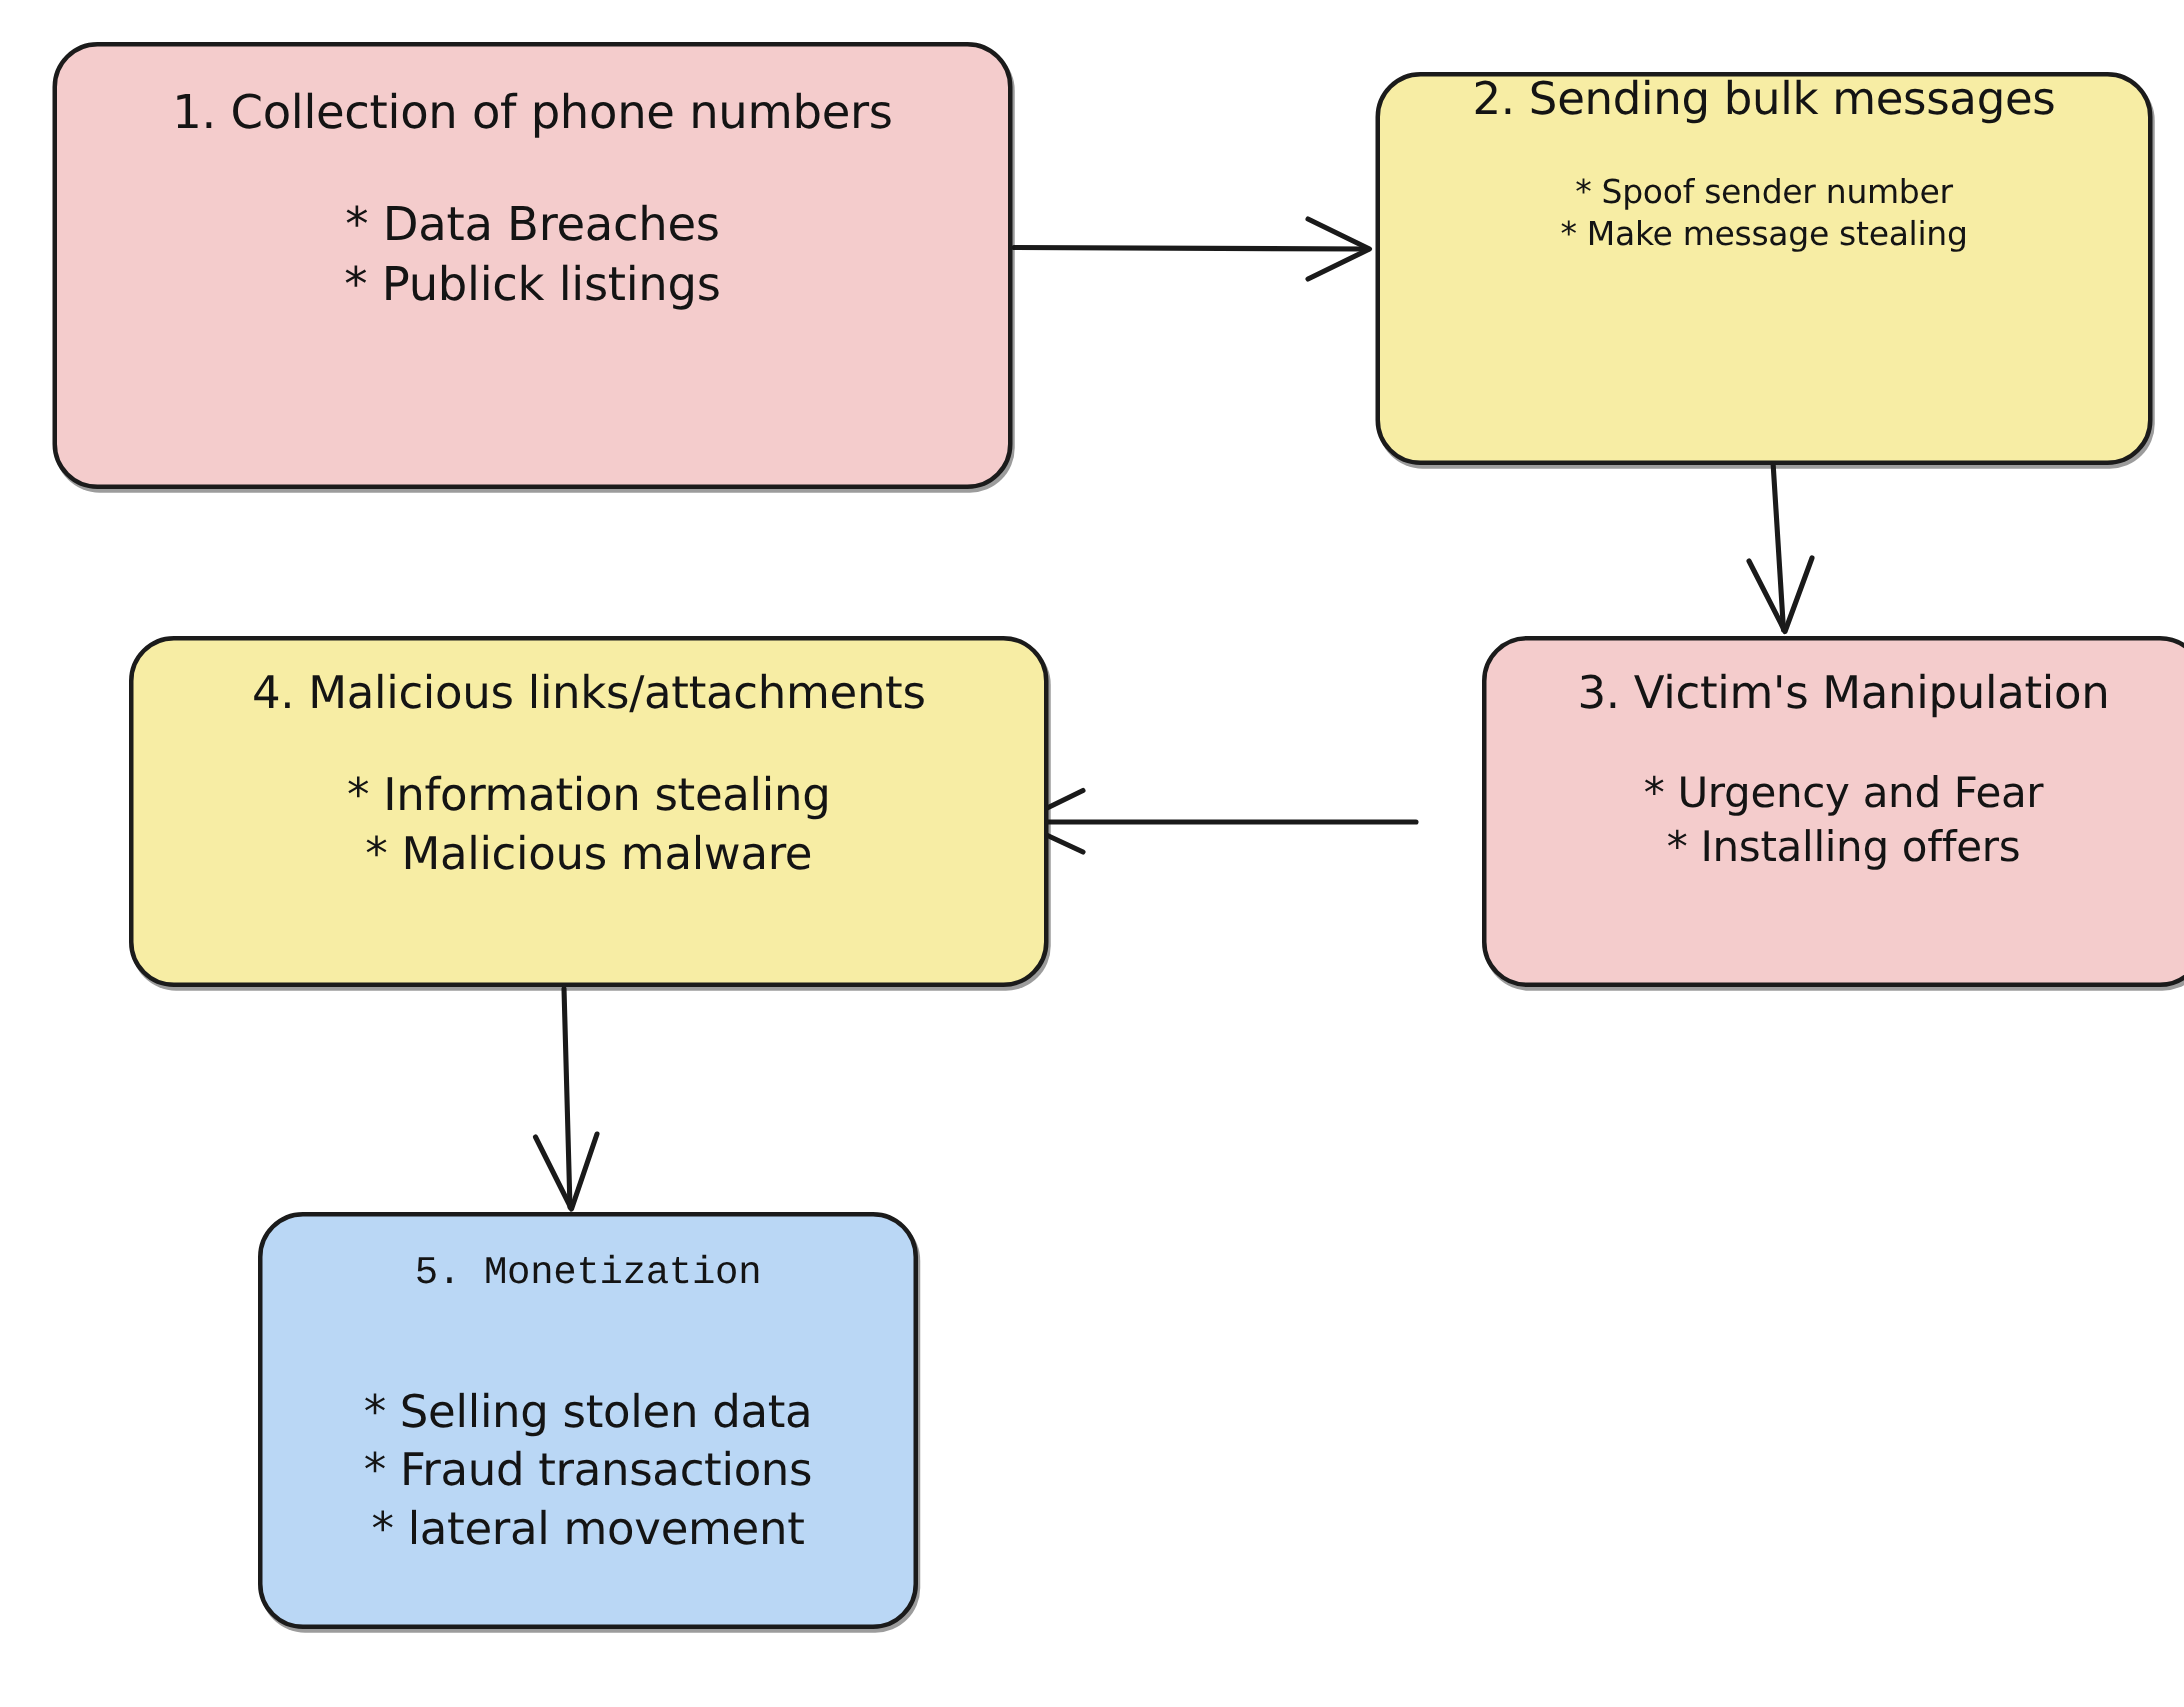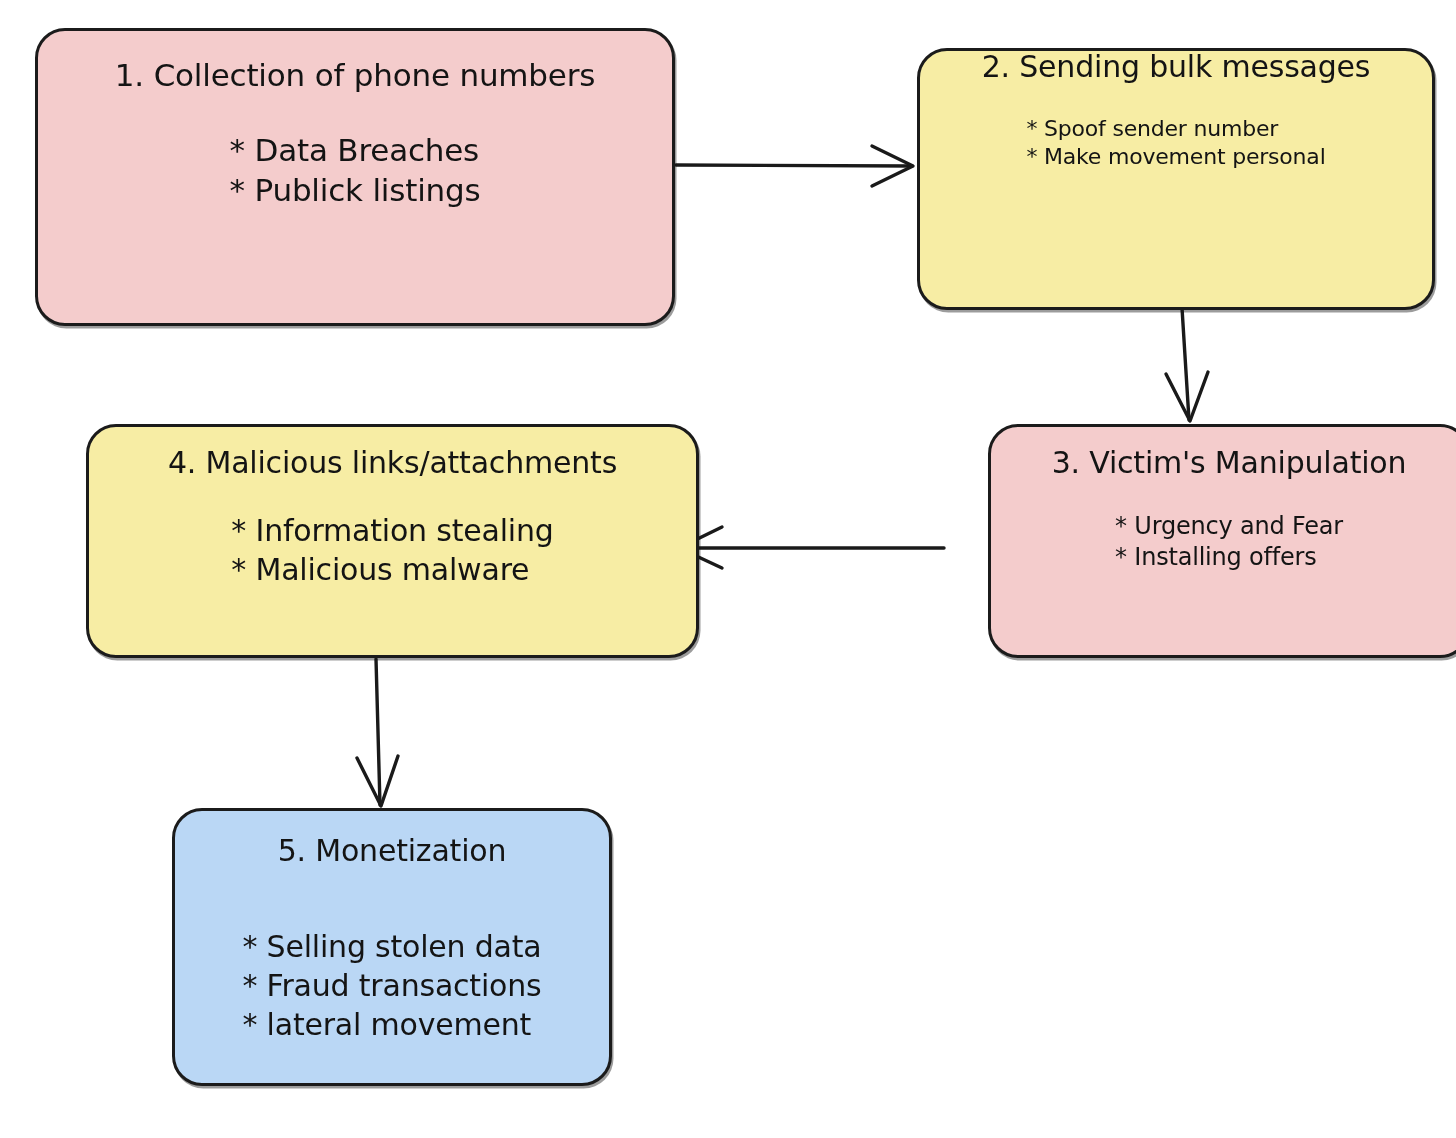--- a/index.html
+++ b/index.html
@@ -45,21 +45,21 @@
   
   .node {
     position: absolute;
     box-sizing: border-box;
     border: 3.5px solid #1b1b1b;
     border-radius: 30px;
     z-index: 2;
     display: flex;
     flex-direction: column;
     align-items: center;
-    text-align: left;
+    text-align: center;
     color: #141414;
     box-shadow: 1.5px 2.5px 0 rgba(20,20,20,0.42);
   }
   .node .title {
     font-family: "DejaVu Sans", sans-serif;
     font-weight: 400;
     letter-spacing: -0.2px;
     white-space: nowrap;
     line-height: 1.05;
   }
@@ -94,41 +94,41 @@
   #node-2 .bullets { font-size: 22px; margin-top: 32px; }
 
   
   #node-3 {
     left: 988px; top: 424px;
     width: 482px; height: 234px;
     background: #F4CCCC;
     padding-top: 20px;
   }
   #node-3 .title   { font-size: 30px; }
-  #node-3 .bullets { font-size: 24px; margin-top: 32px; }
+  #node-3 .bullets { font-size: 28px; margin-top: 32px; }
 
   
   #node-4 {
     left: 62px;  top: 424px;
     width: 613px; height: 234px;
     background: #F7EDA4;
     padding-top: 20px;
     margin-left: 24px;
   }
   #node-4 .title   { font-size: 30px; }
   #node-4 .bullets { font-size: 30px; margin-top: 32px; }
 
   
   #node-5 {
     left: 172px; top: 808px;
     width: 440px; height: 278px;
     background: #BAD7F5;
     padding-top: 24px;
   }
-  #node-5 .title   { font-size: 30px; }
+  #node-5 .title   { font-size: 26px; font-family: Liberation Mono, monospace; }
   #node-5 .bullets { font-size: 30px; margin-top: 60px; }
 </style>
 </head>
 <body>
 
 <div id="canvas">
 
   <svg id="edges" viewBox="0 0 1456 1138">
 
     <g>
@@ -157,21 +157,21 @@
     <div class="bullets">
       <span class="bullet-line">* Data Breaches</span>
       <span class="bullet-line">* Publick listings</span>
     </div>
   </div>
 
   <div class="node" id="node-2">
     <div class="title">2. Sending bulk messages</div>
     <div class="bullets">
       <span class="bullet-line">* Spoof sender number</span>
-      <span class="bullet-line">* Make movement personal</span>
+      <span class="bullet-line">* Make message stealing</span>
     </div>
   </div>
 
   <div class="node" id="node-3">
     <div class="title">3. Victim's Manipulation</div>
     <div class="bullets">
       <span class="bullet-line">* Urgency and Fear</span>
       <span class="bullet-line">* Installing offers</span>
     </div>
   </div>

